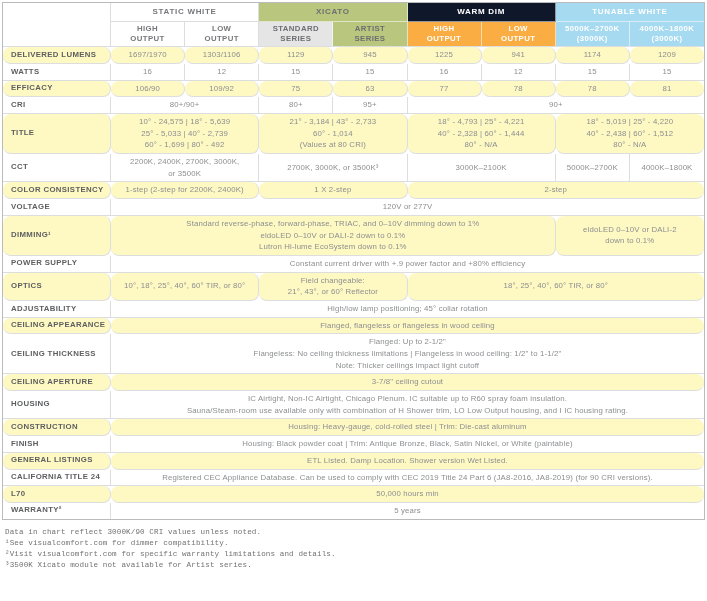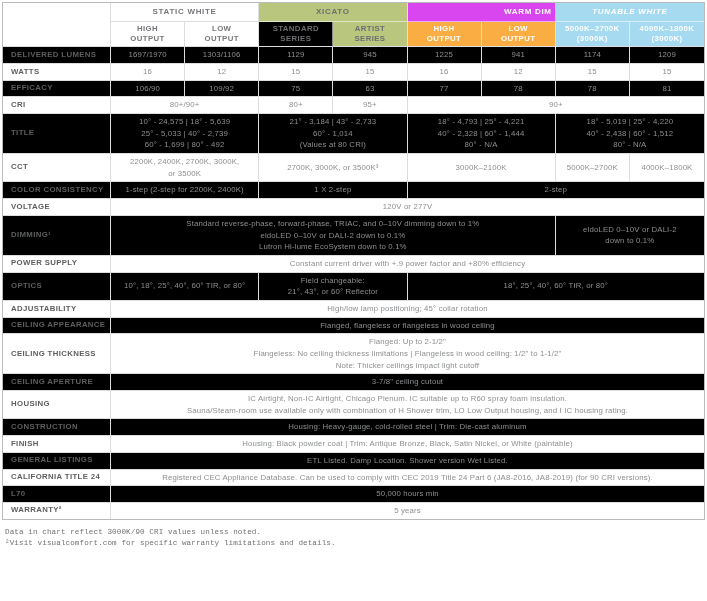--- a/index.html
+++ b/index.html
@@ -67,21 +67,21 @@
     white-space: pre-line;
   }
   tbody td {
     text-align: center;
     font-size: 7.8px;
     color: #8c8e90;
     letter-spacing: 0.15px;
     line-height: 1.5;
     white-space: pre-line;
   }
-  tbody tr.shaded th, tbody tr.shaded td { background: #000000; }
+  tbody tr.shaded th, tbody tr.shaded td { background: #fef9c3; border-radius: 8px; }
 
   .notes {
     margin: 7px 0 0 3px;
     font-size: 7.6px;
     color: #717274;
     line-height: 1.45;
     letter-spacing: 0.1px;
   }
   .note { white-space: pre-line; font-family: Liberation Mono, monospace; }
   .note-bold { font-weight: bold; color: #5d5e60; }
@@ -101,29 +101,29 @@
         <col>
         <col>
         <col>
         <col>
     </colgroup>
     <thead>
       <tr class="group-row">
         <th class="corner" rowspan="2"></th>
         <th colspan="2" style="background: rgb(255, 255, 255); color: rgb(119, 120, 123);">STATIC WHITE</th>
         <th colspan="2" class="colored" style="background: rgb(185, 198, 126); color: rgb(109, 110, 113);">XICATO</th>
-        <th colspan="2" class="colored" style="background: #d946ef; color: rgb(255, 255, 255); text-align: right;">WARM DIM</th>
-        <th colspan="2" class="colored" style="background: rgb(166, 218, 240); color: rgb(255, 255, 255); font-style: italic;">TUNABLE WHITE</th>
+        <th colspan="2" class="colored" style="background: #0f172a; color: rgb(255, 255, 255);">WARM DIM</th>
+        <th colspan="2" class="colored" style="background: rgb(166, 218, 240); color: rgb(255, 255, 255);">TUNABLE WHITE</th>
       </tr>
       <tr class="sub-row">
         <th style="background: rgb(255, 255, 255); color: rgb(119, 120, 123);">HIGH
 OUTPUT</th>
         <th style="background: rgb(255, 255, 255); color: rgb(119, 120, 123);">LOW
 OUTPUT</th>
-        <th class="colored" style="background: #000000; color: rgb(109, 110, 113);">STANDARD
+        <th class="colored" style="background: #e5e5e5; color: rgb(109, 110, 113);">STANDARD
 SERIES</th>
         <th class="colored" style="background: rgb(185, 198, 126); color: rgb(109, 110, 113);">ARTIST
 SERIES</th>
         <th class="colored" style="background: rgb(249, 173, 66); color: rgb(255, 255, 255);">HIGH
 OUTPUT</th>
         <th class="colored" style="background: rgb(249, 173, 66); color: rgb(255, 255, 255);">LOW
 OUTPUT</th>
         <th class="colored" style="background: rgb(166, 218, 240); color: rgb(255, 255, 255);">5000K–2700K
 (3000K)</th>
         <th class="colored" style="background: rgb(166, 218, 240); color: rgb(255, 255, 255);">4000K–1800K
@@ -269,16 +269,18 @@
         </tr>
         <tr>
           <th class="row-label">WARRANTY²</th>
           <td colspan="8">5 years</td>
         </tr>
       </tbody>
   </table>
 
   <div class="notes">
     <div class="note">Data in chart reflect 3000K/90 CRI values unless noted.</div>
+    <div class="note">¹See visualcomfort.com for dimmer compatibility.</div>
     <div class="note">²Visit visualcomfort.com for specific warranty limitations and details.</div>
+    <div class="note">³3500K Xicato module not available for Artist series.</div>
   </div>
 
 </div>
 
 </body></html>

